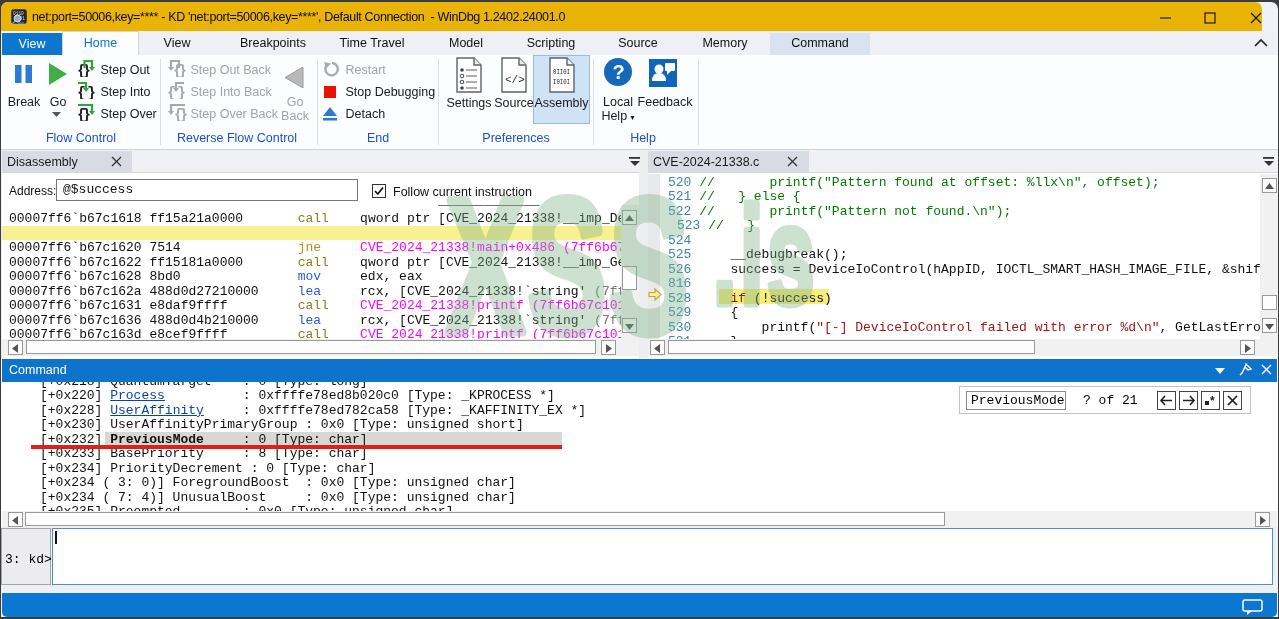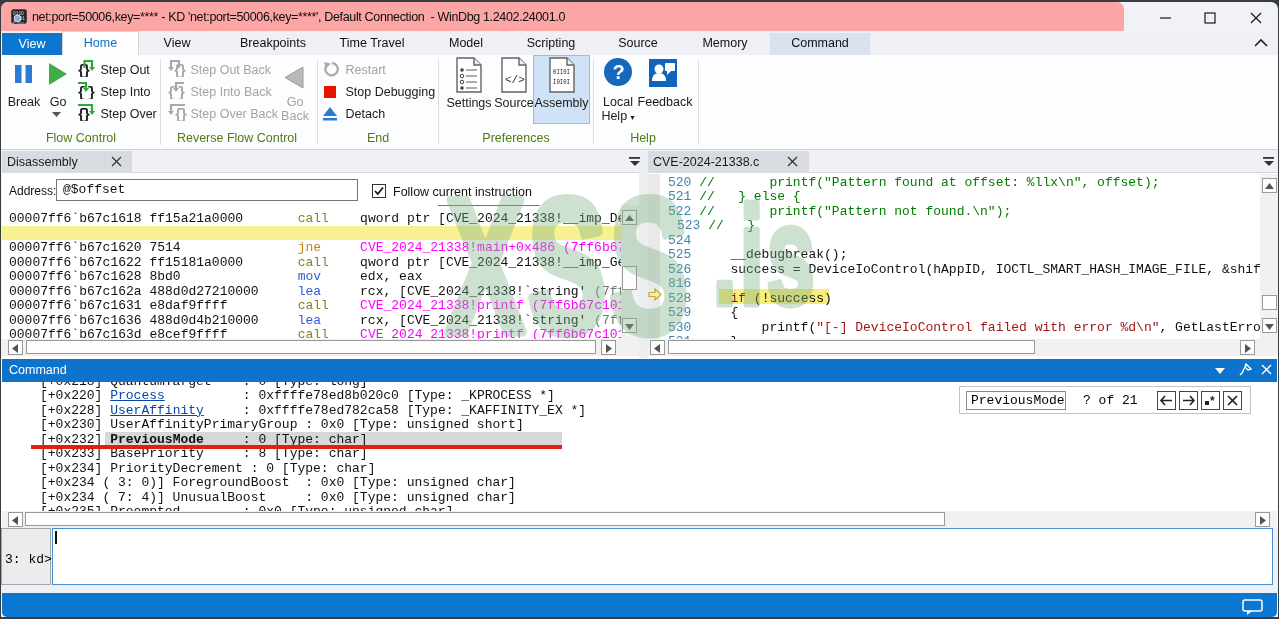--- a/index.html
+++ b/index.html
@@ -2,30 +2,30 @@
 <html><head>
 <meta charset="utf-8">
 <style>
 * { margin:0; padding:0; box-sizing:border-box; }
 html,body { width:1279px; height:619px; overflow:hidden; background:#fff; }
 body { font-family:"Liberation Sans", sans-serif; position:relative; }
 .mono { font-family:"Liberation Mono", monospace; }
 #win { position:absolute; left:0; top:0; width:1279px; height:619px; background:#3a3d40; }
 #inner { position:absolute; left:1px; top:2px; width:1277px; height:615px; background:#f1f2f8; border-radius:7px 7px 0 0; }
 
-#titlebar { position:absolute; left:0; top:0; width:1123px; height:29px; background:#fca5a5; border-radius:7px 7px 0 0; }
+#titlebar { position:absolute; left:0; top:0; width:1261px; height:29px; background:#eab308; border-radius:7px 7px 0 0; }
 #title { position:absolute; left:31px; top:8px; font-size:12.5px; letter-spacing:-0.35px; color:#0d0d0d; white-space:pre; }
 .capbtn { position:absolute; top:9px; }
 #tabstrip { position:absolute; left:0; top:29px; width:1277px; height:24px; background:#eef0f5; }
 .tab { position:absolute; top:1px; height:23px; font-size:12.5px; color:#111; text-align:center; line-height:23px; }
 #tab-file { left:1px; top:2px; width:60px; height:22px; background:#0d76cf; color:#fff; }
 #tab-home { left:61px; top:0px; width:77px; height:24px; background:#fdfdfe; border:1px solid #d4d4d4; border-bottom:none; color:#0a74d1; line-height:22px; }
 #tab-cmd  { left:769px; top:2px; width:100px; height:22px; background:#d9e2f1; line-height:21px;}
 #ribbon { position:absolute; left:0; top:53px; width:1277px; height:95px; background:#fcfdfe; border-bottom:1px solid #cdd0d4; }
-.rlabel { position:absolute; top:76px; font-size:12.5px; color:#4d7c0f; text-align:center; }
+.rlabel { position:absolute; top:76px; font-size:12.5px; color:#1d4ed8; text-align:center; }
 .rsep { position:absolute; top:4px; height:86px; width:1px; background:#dcdee1; }
 .rbtn-label { position:absolute; font-size:12.5px; color:#1a1a1a; }
 .rrow { position:absolute; font-size:12.5px; color:#1a1a1a; height:22px; line-height:22px; }
 .rrow.dis { color:#a3a3a3; }
 .stepicon { display:inline-block; width:20px; vertical-align:-3px; }
 
 #main { position:absolute; left:0; top:149px; width:1277px; height:207px; background:#eceef0; }
 .ptabstrip { position:absolute; top:0; height:22px; background:#f1f1f5; border-bottom:1px solid #d6d6da; }
 .ptab { position:absolute; left:0; top:0; height:22px; background:#d9dbe2; font-size:12.5px; color:#1a1a1a; }
 .ptab .txt { position:absolute; left:5px; top:4px; }
@@ -231,21 +231,21 @@
                 <line x1="10" y1="1" x2="1" y2="10" stroke="#333" stroke-width="1.2"></line>
               </svg>
         </div>
         <svg class="pmenu" style="left:626px;">
               <rect x="1" y="0" width="11" height="1.8" fill="#333"></rect>
               <polygon points="2,4 12,4 7,9" fill="#333"></polygon>
             </svg>
       </div>
       <div id="addrrow">
         <div id="addrlabel">Address:</div>
-        <div id="addrinput">@$offset</div>
+        <div id="addrinput">@$success</div>
         <div id="followcb">
               <svg width="12" height="12" style="position:absolute;left:0px;top:0px">
                 <path d="M2 6 L4.8 9 L10 2.5" fill="none" stroke="#111" stroke-width="1.7"></path>
               </svg>
             </div>
         <div id="followlabel">Follow current instruction</div>
       </div>
       <div id="dasm">
         <div class="hlrow" style="top:20.5px;"></div>
         <div class="dline" style="top:-11.5px;"><span>                                                       _____________</span></div>

